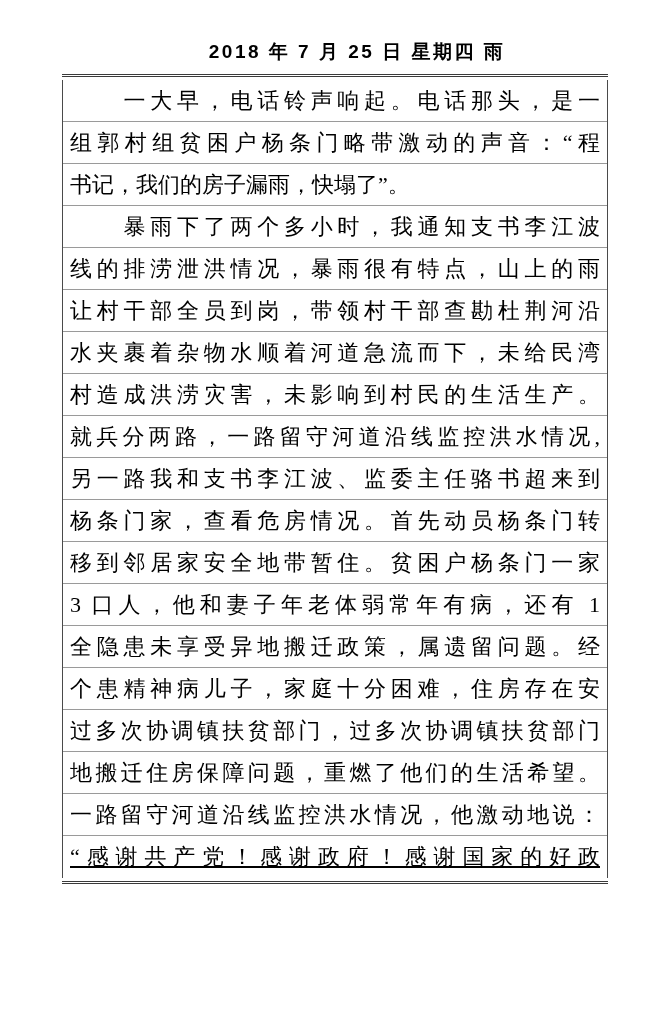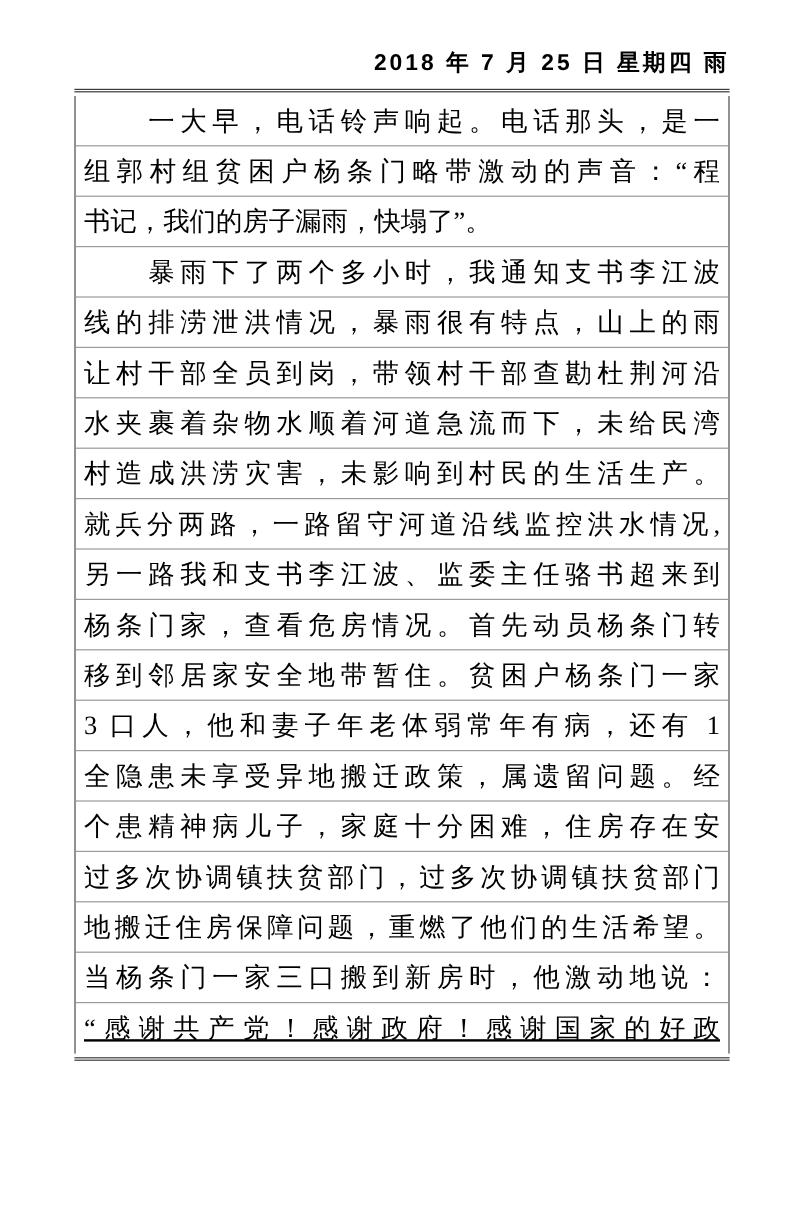--- a/index.html
+++ b/index.html
@@ -25,21 +25,21 @@
     position: absolute;
     left: 62px;
     top: 30px;
     width: 546px;
   }
   
   .header {
     height: 44px;
     display: flex;
     align-items: center;
-    justify-content: flex-end;
+    justify-content: center;
     padding-left: 44px;
     box-sizing: border-box;
   }
   .header-text {
     font-family: "Liberation Sans", "DejaVu Sans", sans-serif;
     font-size: 19px;
     font-weight: bold;
     letter-spacing: 2.5px;
     white-space: nowrap;
     color: #000;
@@ -156,21 +156,21 @@
       <div class="line">
           <span class="line-text">个患精神病儿子，家庭十分困难，住房存在安</span>
         </div>
       <div class="line">
           <span class="line-text">过多次协调镇扶贫部门，过多次协调镇扶贫部门</span>
         </div>
       <div class="line">
           <span class="line-text">地搬迁住房保障问题，重燃了他们的生活希望。</span>
         </div>
       <div class="line">
-          <span class="line-text">当杨条门一家三口搬到新房时，他激动地说：</span>
+          <span class="line-text">一路留守河道沿线监控洪水情况，他激动地说：</span>
         </div>
       <div class="line">
           <span class="line-text">“感谢共产党！感谢政府！感谢国家的好政</span>
         </div>
     </div>
 
     <div class="spacer-3"></div>
     <div class="rule-bottom"></div>
 
   </div>

